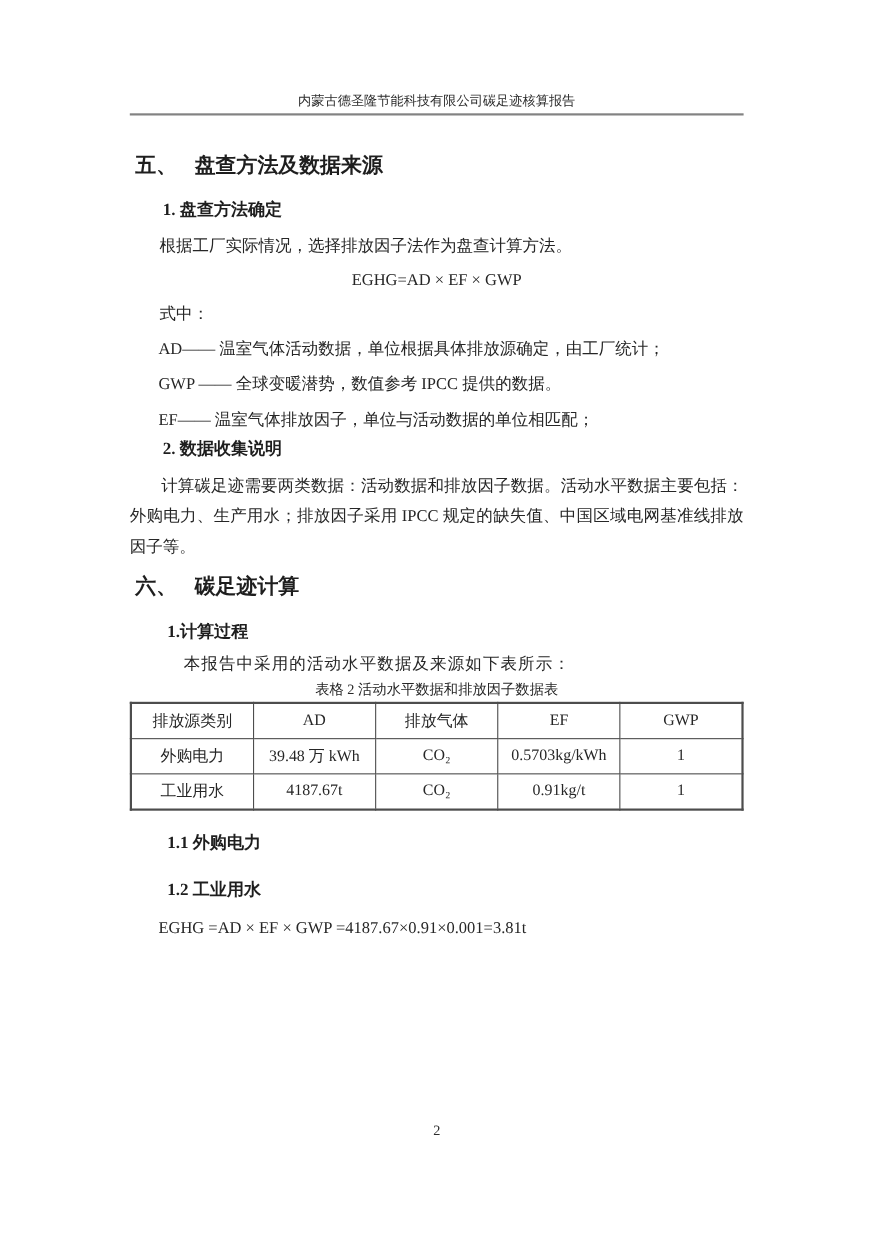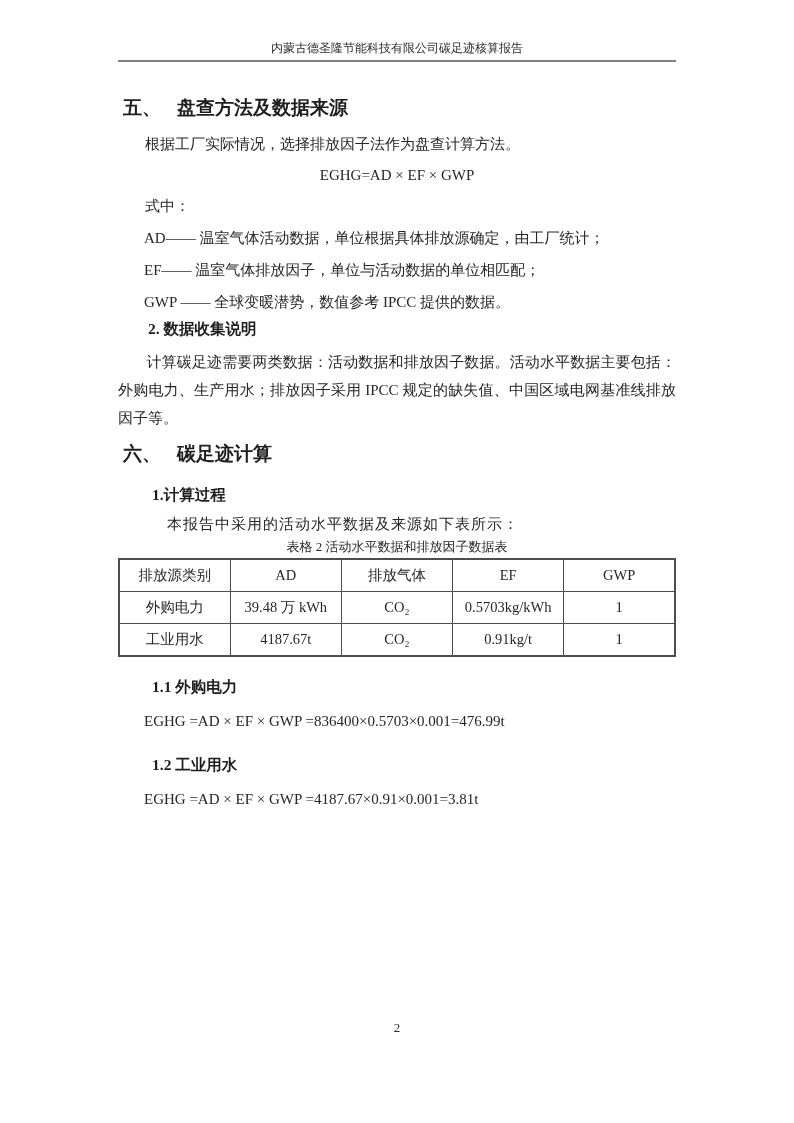--- a/index.html
+++ b/index.html
@@ -8,21 +8,21 @@
     width: 794px;
     height: 1123px;
     margin: 0 auto;
     background: #ffffff;
     font-family: "Liberation Serif", "DejaVu Serif", serif;
     color: #262626;
     overflow: hidden;
     box-sizing: border-box;
   }
   .doc-header {
-    padding-top: 40px;
+    padding-top: 83px;
     text-align: center;
     font-size: 12px;
     line-height: 17px;
     color: #2b2b2b;
   }
   .header-rule {
     margin: 3px 118px 0 118px;
     border: none;
     border-top: 2px solid #828282;
     height: 0;
@@ -140,30 +140,31 @@
   <div class="doc-header">内蒙古德圣隆节能科技有限公司碳足迹核算报告</div>
   <hr class="header-rule">
 
   <div class="content">
 
     <div class="sec-heading">
       <span class="sec-num">五、</span>
       <span>盘查方法及数据来源</span>
     </div>
 
+    <div class="sub-heading">1. 盘查方法确定</div>
 
     <p class="body-line">根据工厂实际情况，选择排放因子法作为盘查计算方法。</p>
 
     <p class="formula-center">EGHG=AD × EF × GWP</p>
 
     <p class="body-line where-label">式中：</p>
 
     <p class="def-line">AD—— 温室气体活动数据，单位根据具体排放源确定，由工厂统计；</p>
+    <p class="def-line">GWP —— 全球变暖潜势，数值参考 IPCC 提供的数据。</p>
     <p class="def-line">EF—— 温室气体排放因子，单位与活动数据的单位相匹配；</p>
-    <p class="def-line">GWP —— 全球变暖潜势，数值参考 IPCC 提供的数据。</p>
 
     <div class="sub-heading sh2">2. 数据收集说明</div>
 
     <p class="body-para">计算碳足迹需要两类数据：活动数据和排放因子数据。活动水平数据主要包括：外购电力、生产用水；排放因子采用 IPCC 规定的缺失值、中国区域电网基准线排放因子等。</p>
 
     <div class="sec-heading second">
       <span class="sec-num">六、</span>
       <span>碳足迹计算</span>
     </div>
 
@@ -195,21 +196,20 @@
           <td>工业用水</td>
           <td>4187.67t</td>
           <td>CO₂</td>
           <td>0.91kg/t</td>
           <td>1</td>
         </tr>
       </tbody>
     </table>
 
     <div class="sub-heading sh-11">1.1 外购电力</div>
-    <p class="calc-line">EGHG =AD × EF × GWP =836400×0.5703×0.001=476.99t</p>
 
     <div class="sub-heading sh-12">1.2 工业用水</div>
     <p class="calc-line">EGHG =AD × EF × GWP =4187.67×0.91×0.001=3.81t</p>
 
 
   </div>
 
   <div class="page-number">2</div>
 
 </div>

